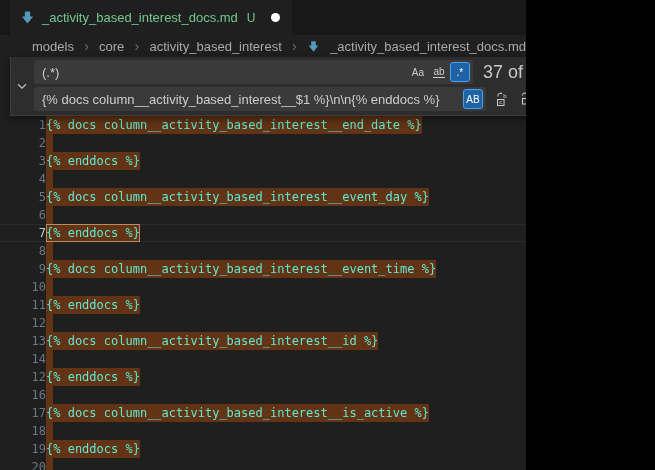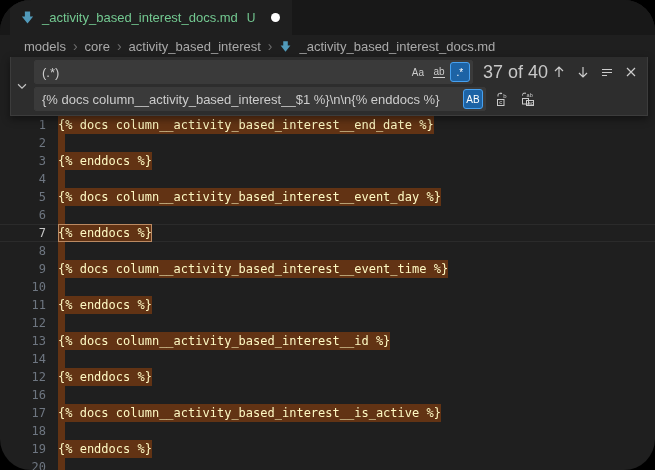--- a/index.html
+++ b/index.html
@@ -1,31 +1,31 @@
 <!DOCTYPE html>
 <html><head>
 <meta charset="utf-8">
 <style>
   * { margin:0; padding:0; box-sizing:border-box; }
   html,body { background:#000; }
   #window {
-    position:relative; width:655px; height:470px; overflow:hidden;
+    position:relative; width:526px; height:470px; overflow:hidden;
     background:#1f1f1f; font-family:"Liberation Sans", sans-serif;
-    color:#cccccc;border-radius:31px; -webkit-font-smoothing:antialiased;
+    color:#cccccc; -webkit-font-smoothing:antialiased;
   }
   
   .tabbar { height:35px; background:#181818; display:flex; align-items:stretch; padding-left:10px; }
   .tab { background:#1f1f1f; display:flex; align-items:center; padding:0 12px 0 10px; gap:7px; }
   .tab-label { font-size:13px; color:#73c991; }
   .tab-git { font-size:12px; color:#73c991; margin-left:2px; }
   .mod-dot { width:9px; height:9px; border-radius:50%; background:#ffffff; margin-left:8px; }
   .md-icon { width:15px; height:15px; display:inline-flex; flex:none; }
   
-  .breadcrumb { height:22px; display:flex; align-items:center; padding-left:24px; gap:7px;
-    font-size:13px; color:#a9a9a9; background:#1f1f1f; }
+  .breadcrumb { height:22px; display:flex; align-items:center; padding-left:32px; gap:7px;
+    font-size:13px; color:#a9a9a9; background:#1f1f1f;justify-content:space-between; }
   .crumb-sep { color:#6e6e6e; font-size:14px; }
   .breadcrumb .md-icon { width:13px; height:13px; }
   
   .find-widget {
     position:absolute; left:10px; top:57px; width:638px; z-index:5;
     background:#2d2d2d; border:1px solid #3c3c3c; border-top:none;
     box-shadow:0 3px 8px rgba(0,0,0,.45); padding:3px 4px 4px 0;
   }
   .fw-chevron {
     position:absolute; left:0; top:0; bottom:0; width:21px;
@@ -59,21 +59,21 @@
   .nav-group { margin-left:auto; display:flex; align-items:center; gap:3px; padding-right:2px; }
   .rep-group { display:flex; align-items:center; gap:4px; margin-left:6px; }
   svg.cod { display:block; }
   
   .code { position:absolute; left:0; top:116px; width:655px; }
   .line { display:flex; width:100%; height:18px; line-height:18px;
     font-family:"DejaVu Sans Mono", monospace; font-size:12px; }
   .line.current { box-shadow: inset 0 1px 0 #2b2b2b, inset 0 -1px 0 #2b2b2b; }
   .ln { width:46px; flex:none; text-align:right; color:#6e7681; font-size:12px; }
   .line.current .ln { color:#c6c6c6; }
-  .lt { margin-left:12px; white-space:pre; color:#fef9c3; }
+  .lt { white-space:pre; color:#5eead4; }
   .match { background:#623314; display:inline-block; height:18px; }
   .match.empty { width:7px; }
   .match.current-match { outline:1px solid #bb8a62; outline-offset:-1px; }
 </style>
 </head>
 <body>
 
 <div id="window">
 
   <div class="tabbar">

